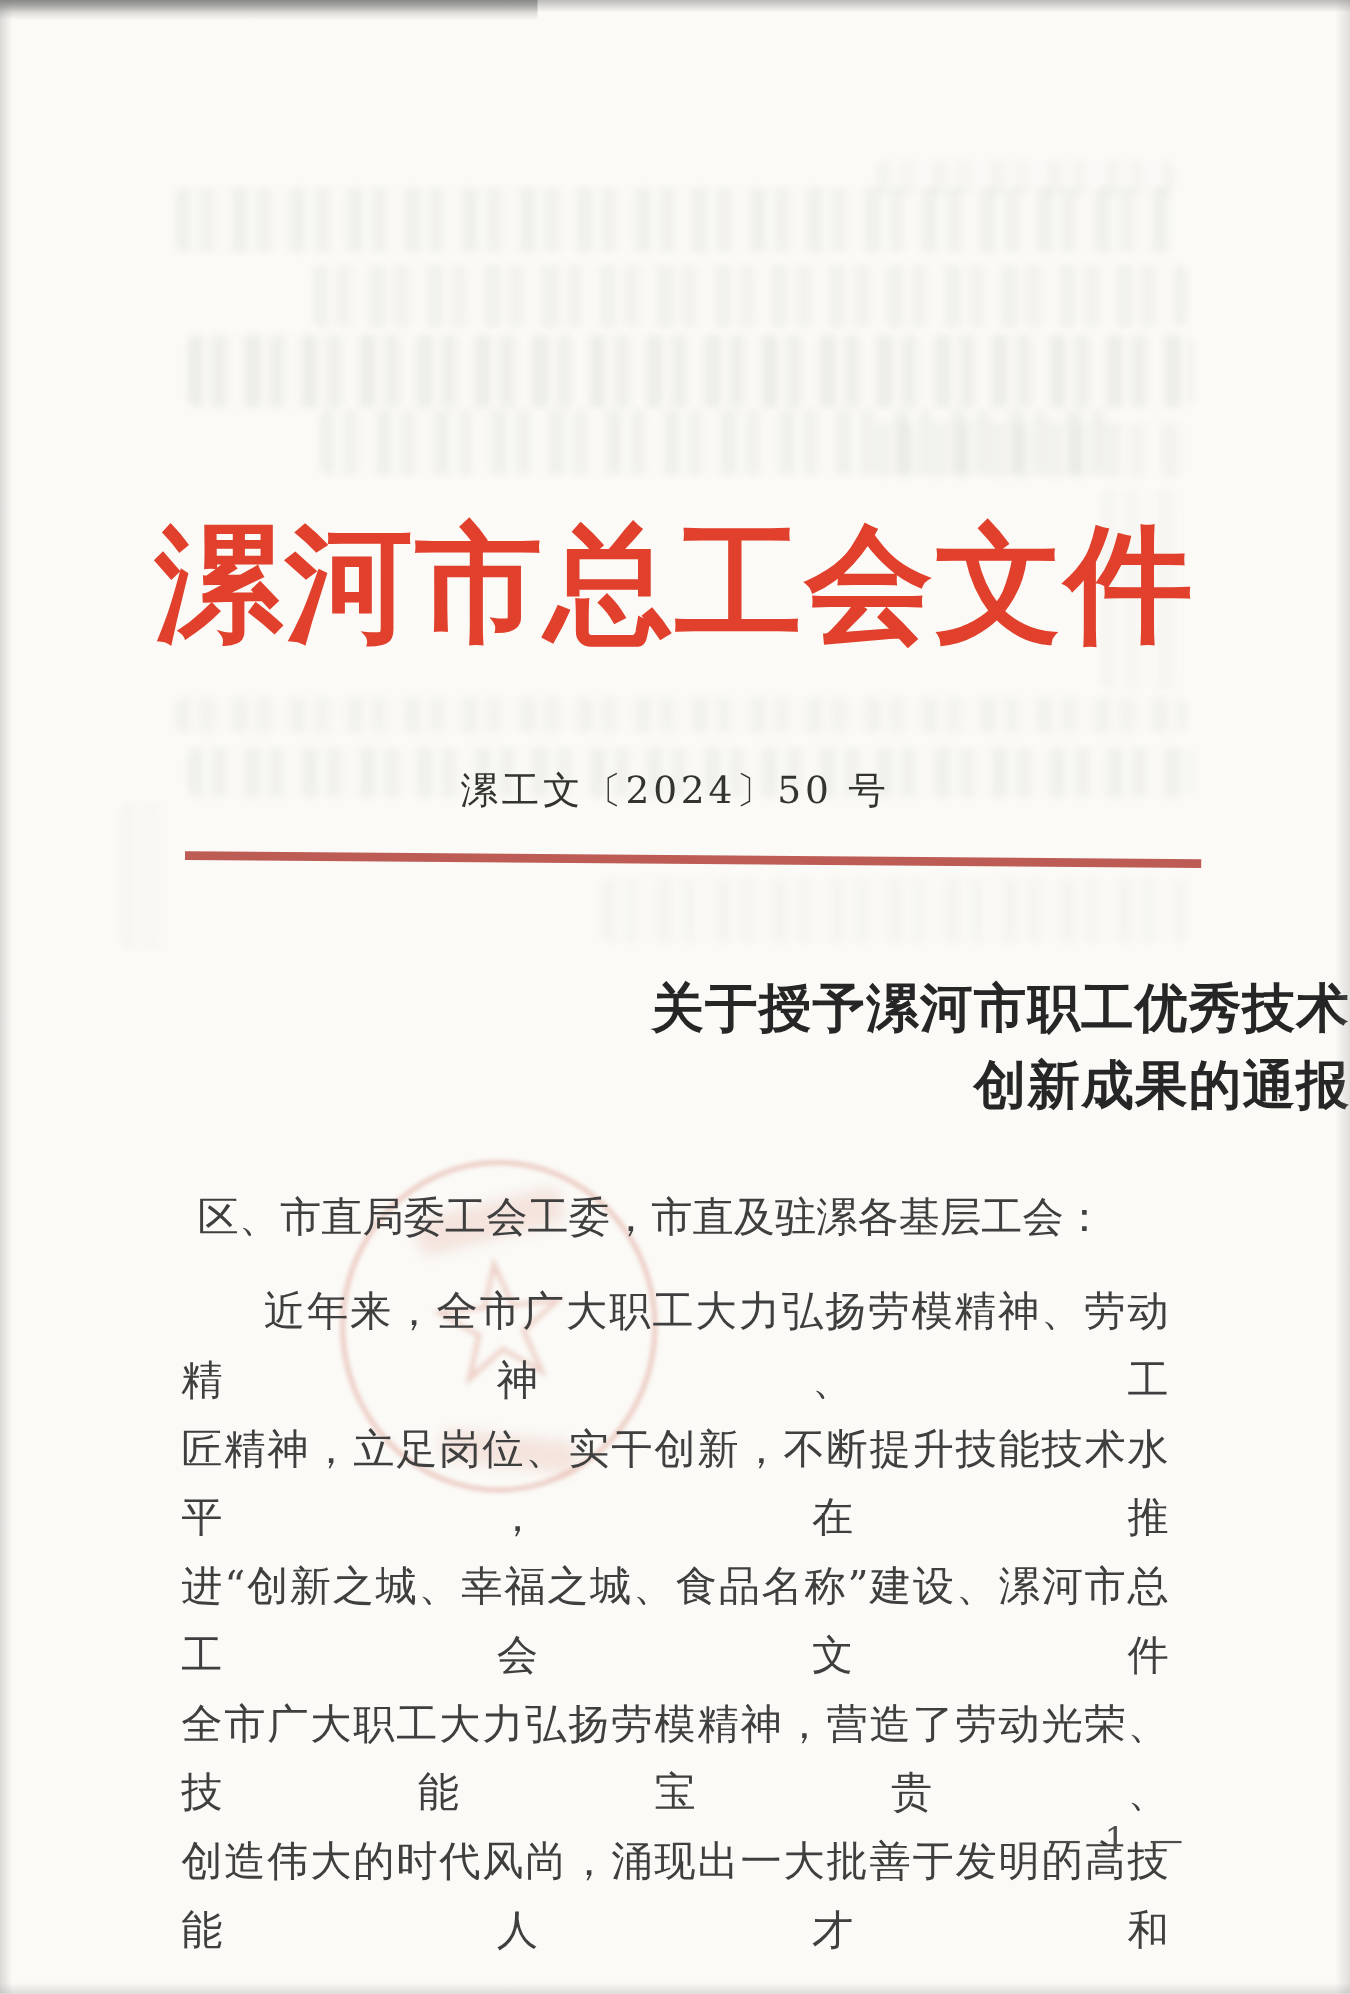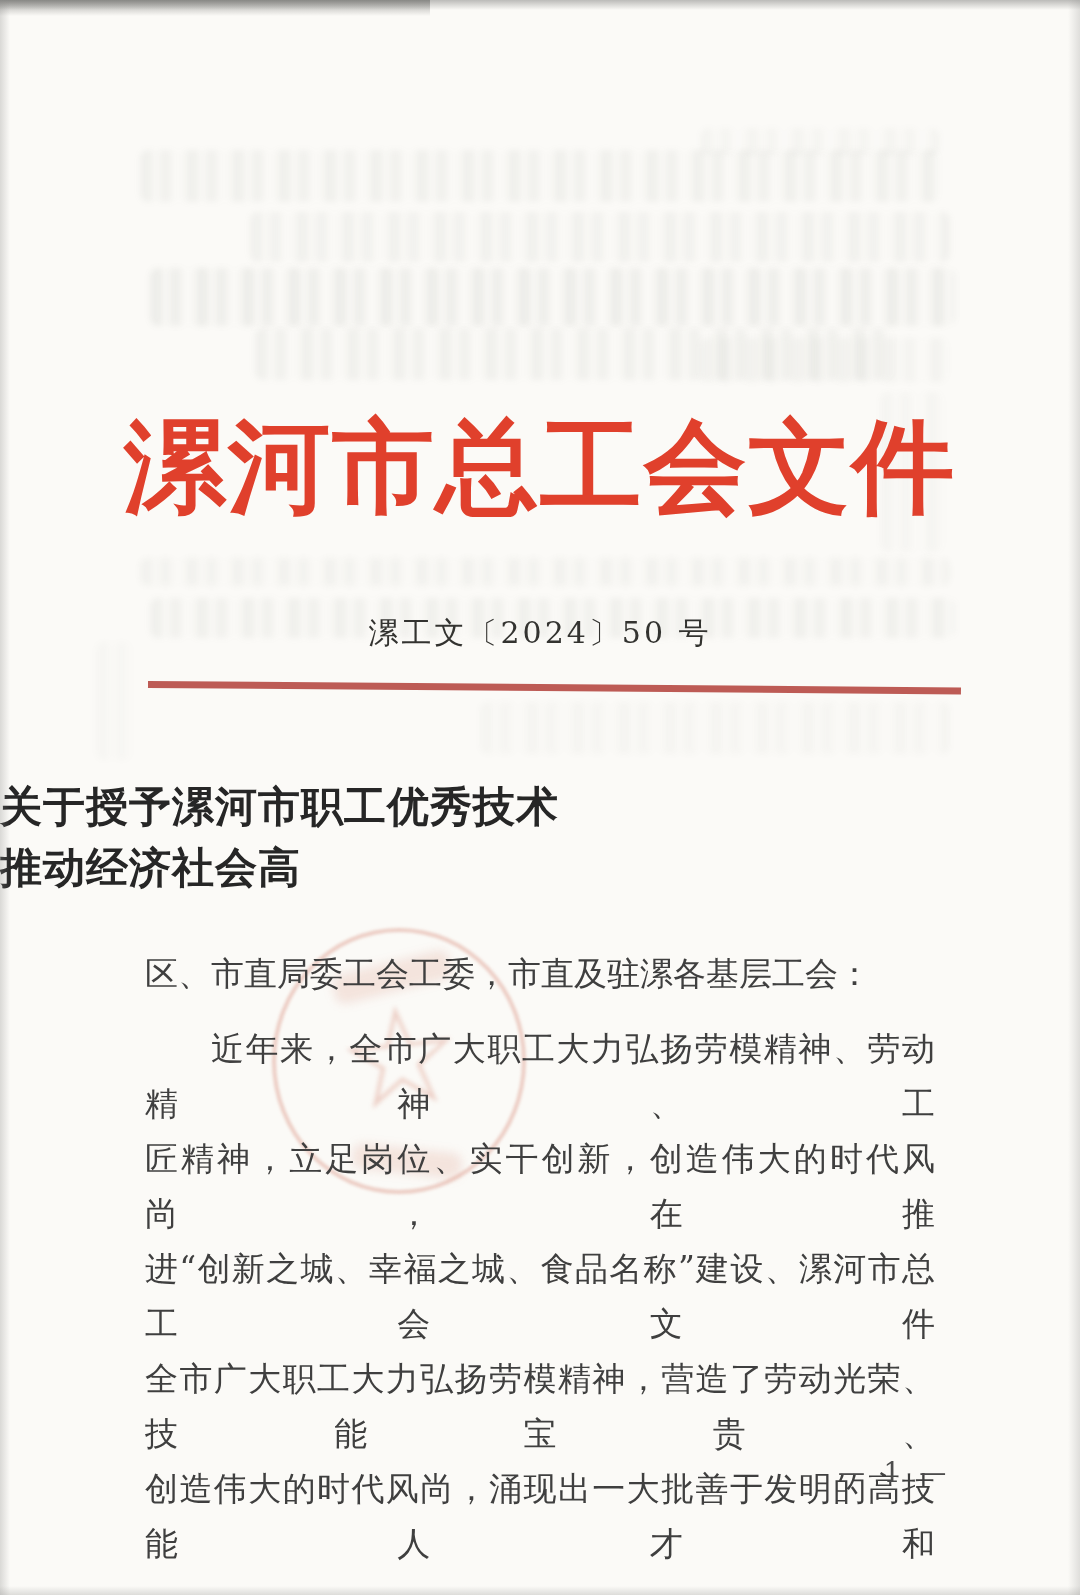--- a/index.html
+++ b/index.html
@@ -78,33 +78,33 @@
   .red-rule {
     position: absolute; left: 148px; top: 681px; width: 813px; height: 7px;
     background: var(--rule-red, #bd5b55);
     transform: rotate(0.45deg);
     transform-origin: left center;
   }
 
   
   .doc-title {
     position: absolute; left: 0; top: 776px; width: 100%;
-    text-align: left;
+    text-align: right;
     font-size: 42px; font-weight: bold; line-height: 61px; letter-spacing: 1px;
     color: var(--heading-text, #262626);
   }
 
   
   .body-text {
     position: absolute; left: 145px; top: 946px; width: 790px;
     font-size: 33px; line-height: 55px;
     color: var(--body-text, #3f3f3f);
   }
   .body-line { text-align: justify; text-align-last: justify; }
-  .body-line.endline { text-align-last: left; }
+  .body-line.endline { text-align-last: left; margin-left: 13px; }
   .body-line.indent { text-indent: 2em; margin-top: 20px; }
 
   
   .seal {
     position: absolute; left: 272px; top: 928px; width: 246px; height: 258px;
     border: 4px solid rgba(208,118,96,0.34);
     border-radius: 50%;
     filter: blur(1.5px);
   }
   .seal-star {
@@ -155,27 +155,27 @@
   <div class="seal-mark m2"></div>
 
   <div class="org-title">漯河市总工会文件</div>
 
   <div class="doc-number">漯工文〔2024〕50 号</div>
 
   <div class="red-rule"></div>
 
   <div class="doc-title">
     <div>关于授予漯河市职工优秀技术</div>
-    <div>推动经济社会高</div>
+    <div>创新成果的通报</div>
   </div>
 
   <div class="body-text" id="body-lines">
       <div class="body-line endline">区、市直局委工会工委，市直及驻漯各基层工会：</div>
       <div class="body-line indent">近年来，全市广大职工大力弘扬劳模精神、劳动精神、工</div>
-      <div class="body-line">匠精神，立足岗位、实干创新，创造伟大的时代风尚，在推</div>
+      <div class="body-line">匠精神，立足岗位、实干创新，不断提升技能技术水平，在推</div>
       <div class="body-line">进“创新之城、幸福之城、食品名称”建设、漯河市总工会文件</div>
       <div class="body-line">全市广大职工大力弘扬劳模精神，营造了劳动光荣、技能宝贵、</div>
       <div class="body-line">创造伟大的时代风尚，涌现出一大批善于发明的高技能人才和</div>
     </div>
 
   <div class="page-number">— 1 —</div>
 
   <div class="edge-top"></div>
   <div class="edge-top-left"></div>
   <div class="edge-left"></div>

